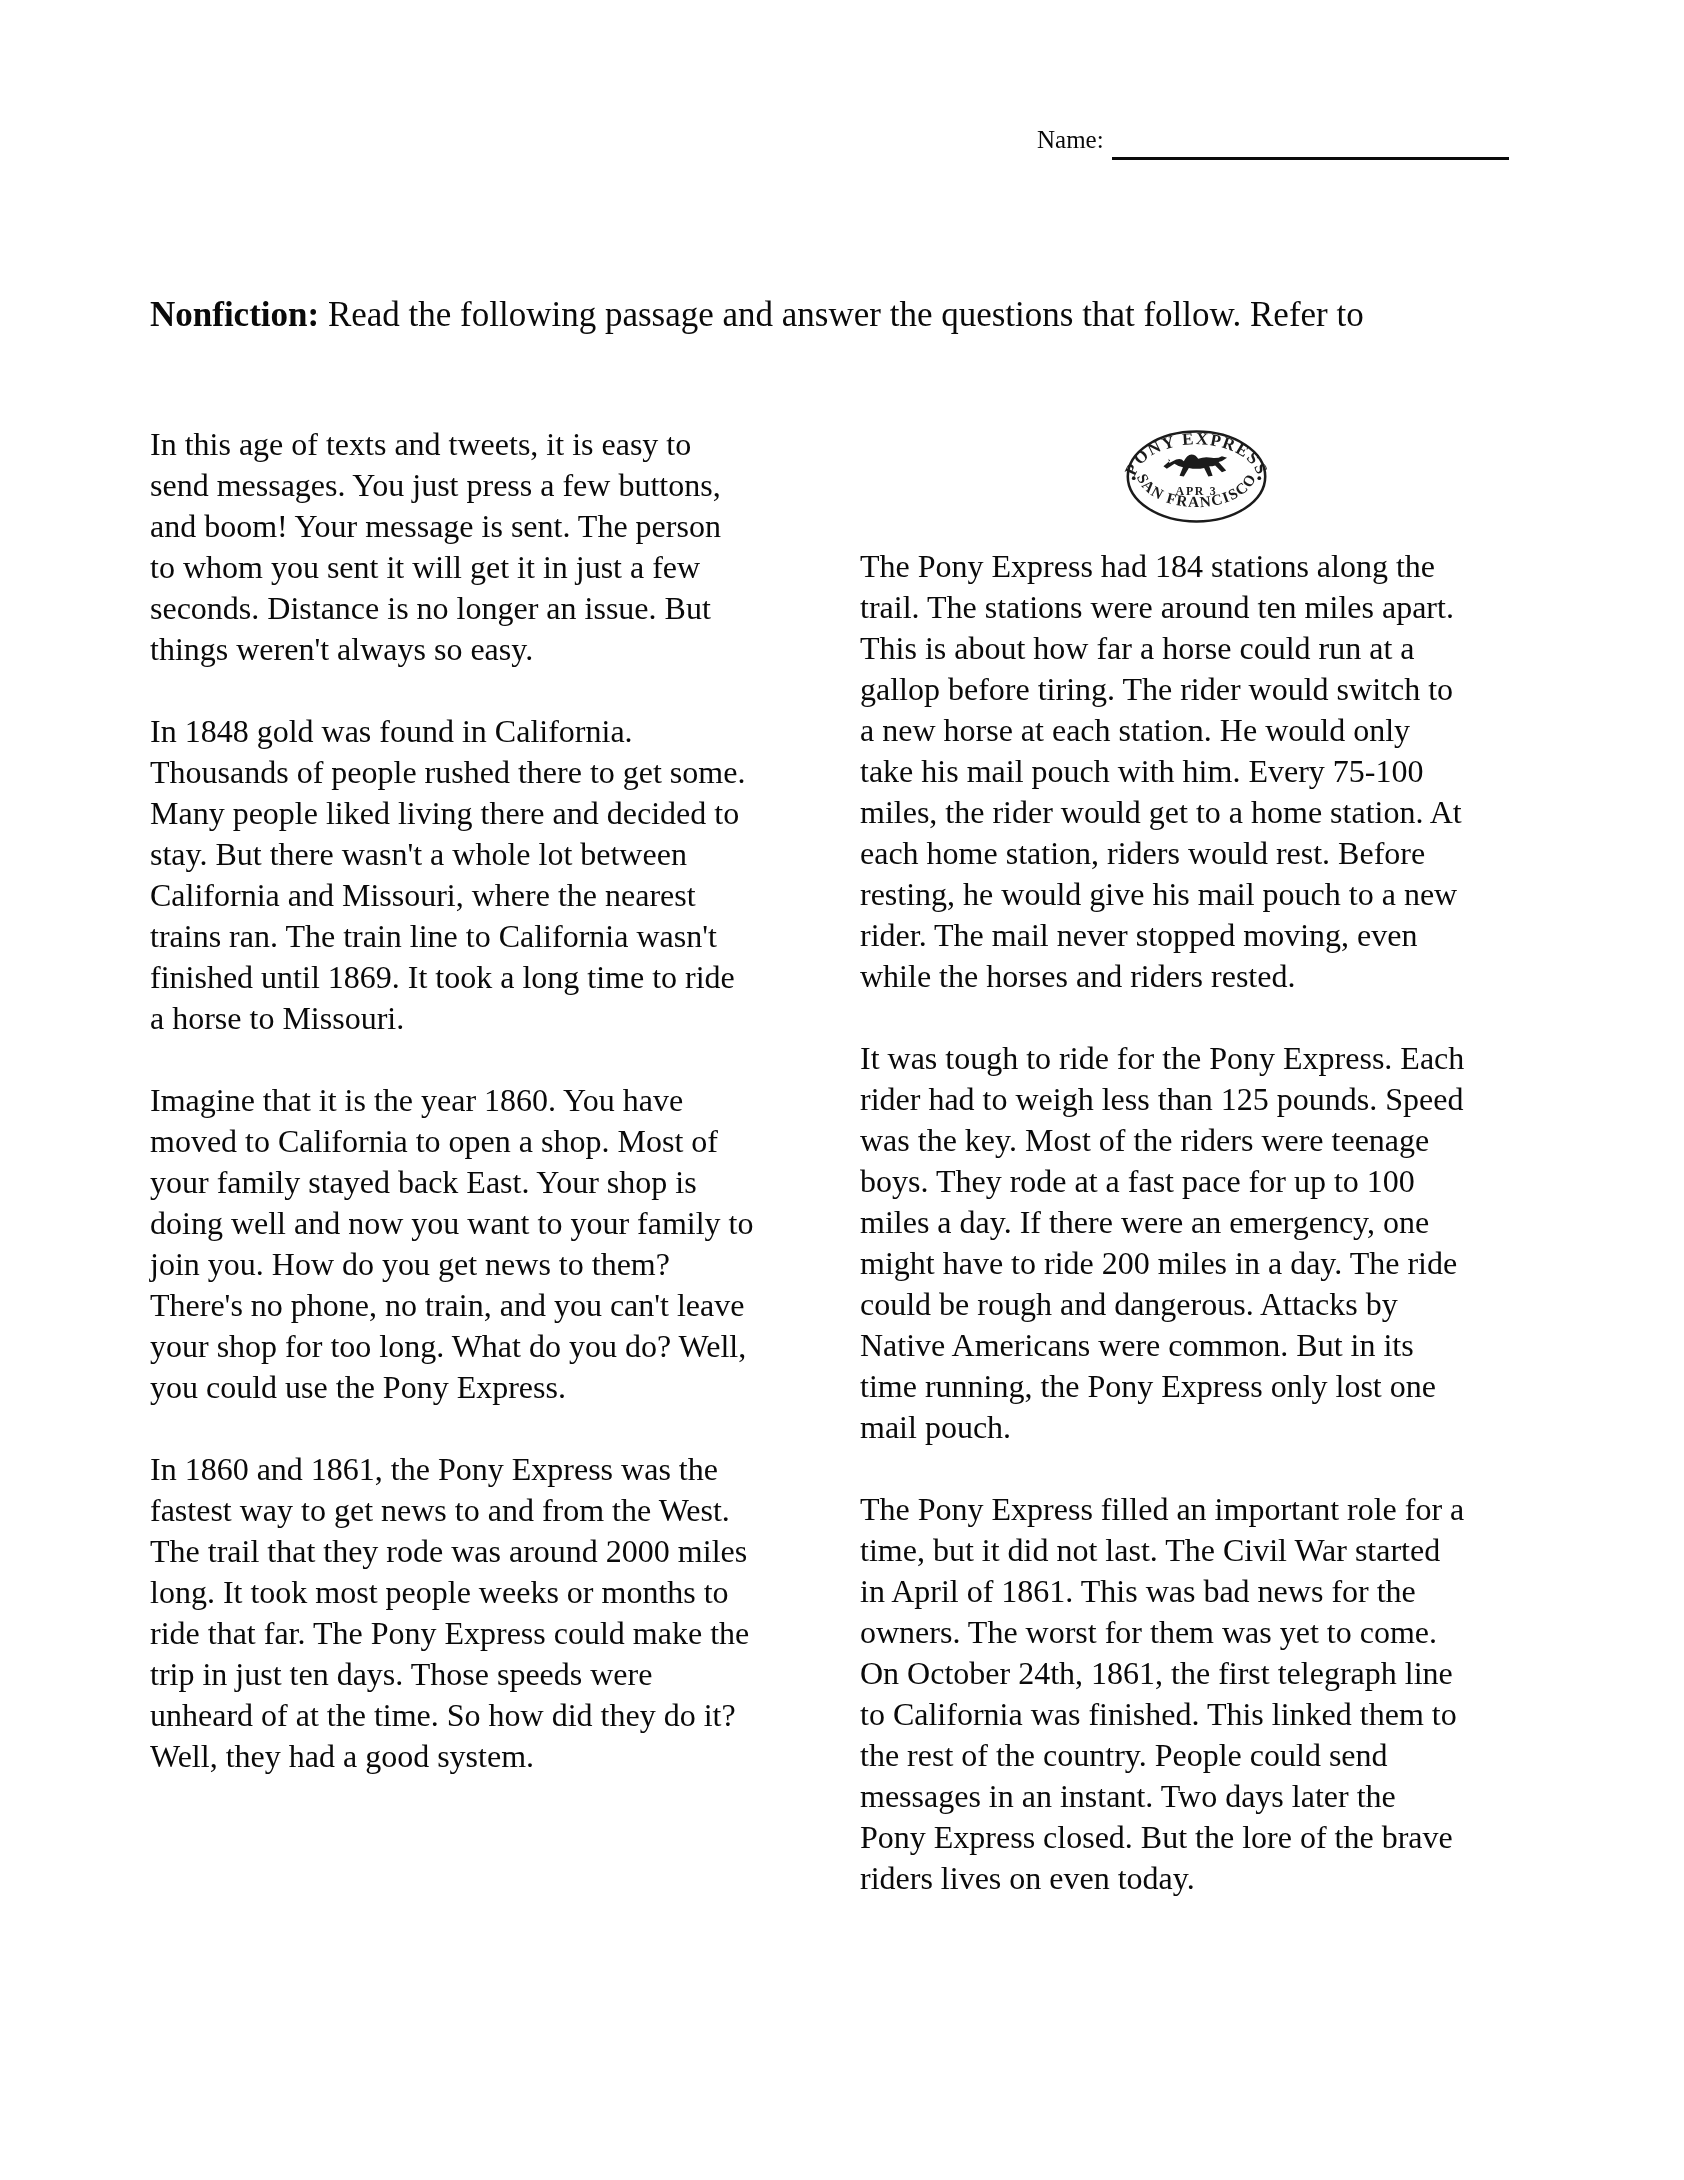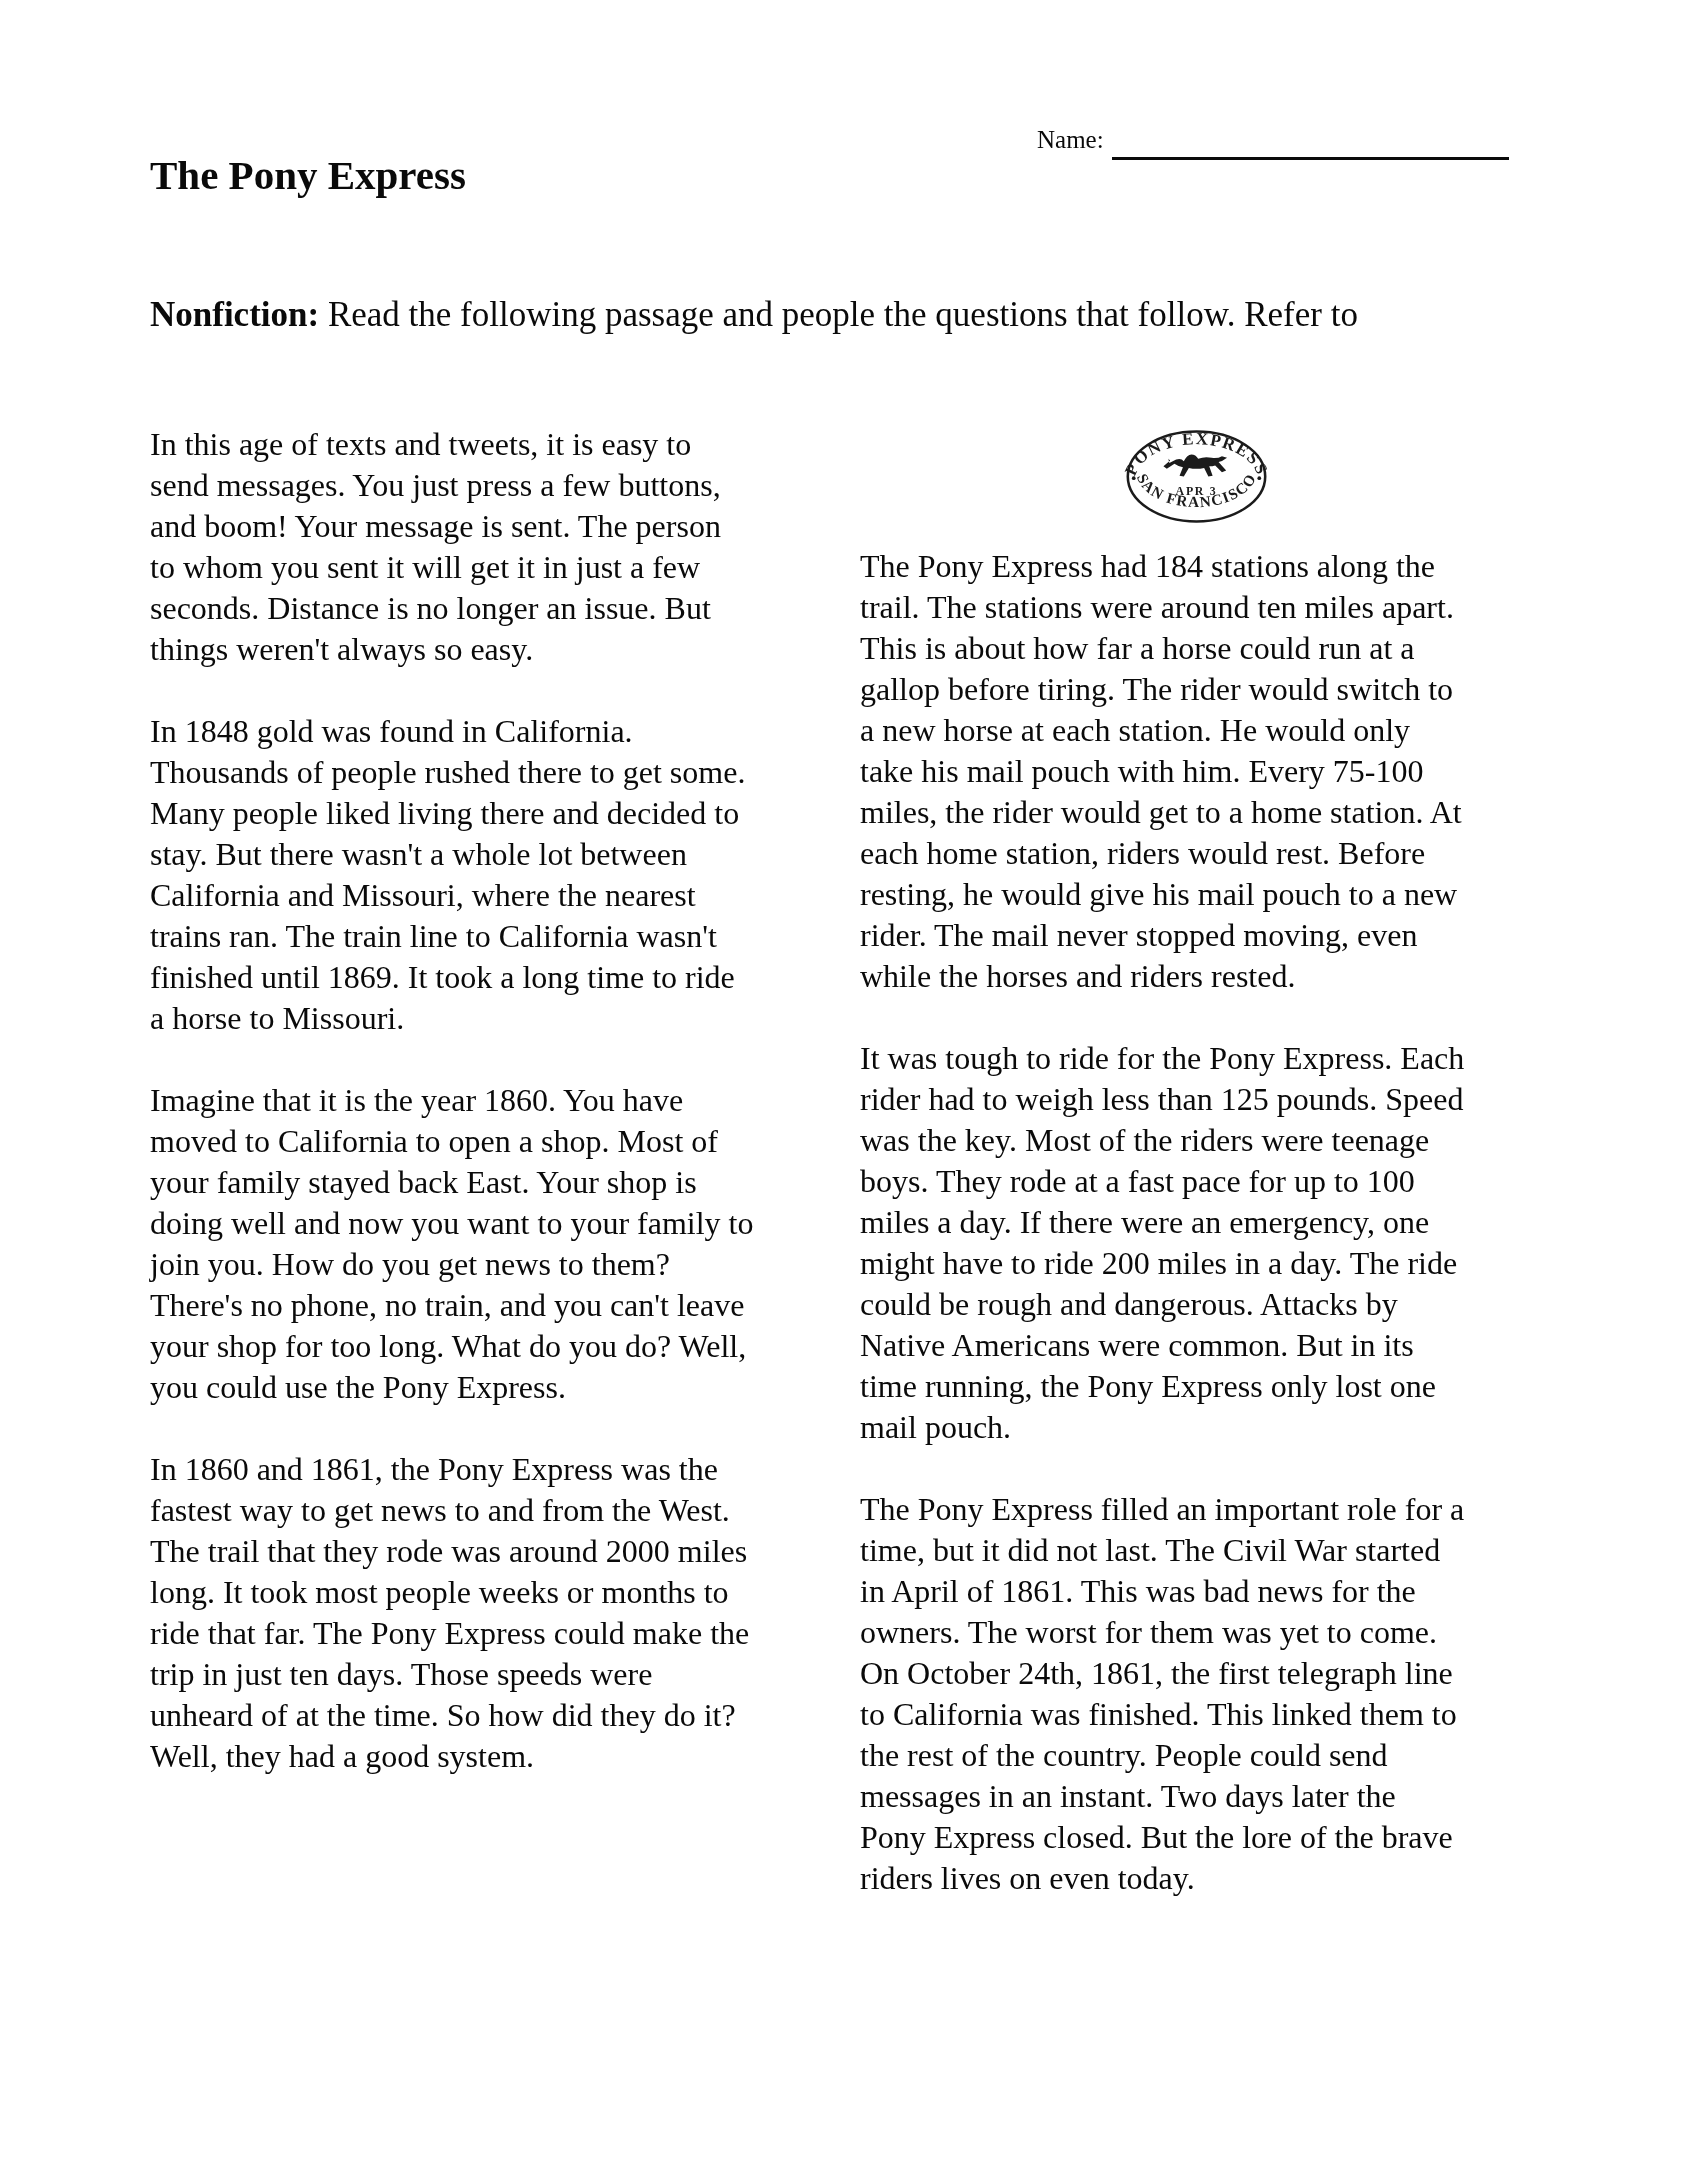--- a/index.html
+++ b/index.html
@@ -49,25 +49,24 @@
 </head>
 <body>
 
 <div class="page">
 
   <div class="name-row">
     <span>Name:</span><span class="name-line"></span>
   </div>
 
   <h1 class="title">
-    <div>The Pony Express</div>
   </h1>
 
   <p class="directions">
-    <span class="dir-line"><b class="dir-label">Nonfiction:</b><span> Read the following passage and people the questions that follow. Refer to</span></span>
+    <span class="dir-line"><b class="dir-label">Nonfiction:</b><span> Read the following passage and answer the questions that follow. Refer to</span></span>
   </p>
 
   <div class="columns">
 
     <div class="col">
       <p class="body-par">In this age of texts and tweets, it is easy to
 send messages. You just press a few buttons,
 and boom! Your message is sent. The person
 to whom you sent it will get it in just a few
 seconds. Distance is no longer an issue. But

